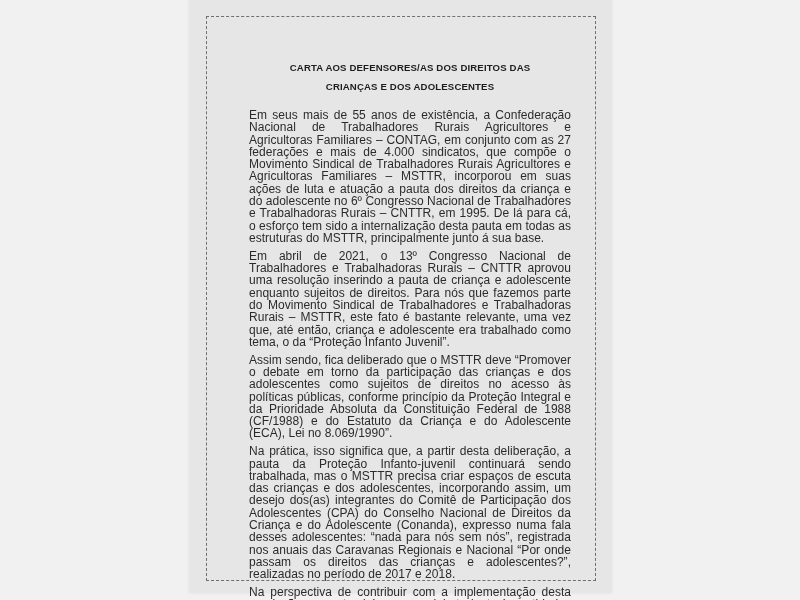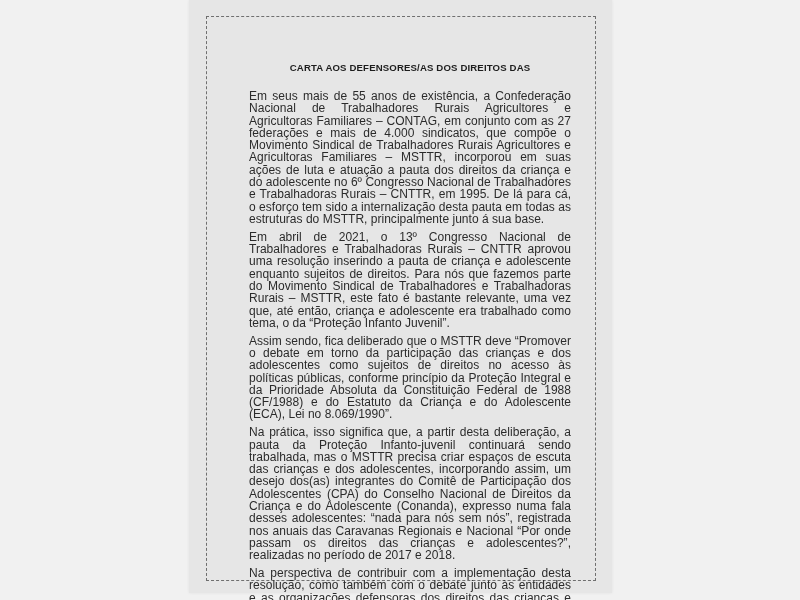--- a/index.html
+++ b/index.html
@@ -72,20 +72,21 @@
 </style>
 </head>
 <body>
 
 <div class="stage">
   <div class="paper">
     <div class="paper-border"></div>
     <div class="content">
       <div class="title-block">
         <div class="title">CARTA AOS DEFENSORES/AS DOS DIREITOS DAS</div>
+        <div class="title">CRIANÇAS E DOS ADOLESCENTES</div>
       </div>
       <div class="body-text">
         <p>Em seus mais de 55 anos de existência, a Confederação Nacional de Trabalhadores Rurais Agricultores e Agricultoras Familiares – CONTAG, em conjunto com as 27 federações e mais de 4.000 sindicatos, que compõe o Movimento Sindical de Trabalhadores Rurais Agricultores e Agricultoras Familiares – MSTTR, incorporou em suas ações de luta e atuação a pauta dos direitos da criança e do adolescente no 6º Congresso Nacional de Trabalhadores e Trabalhadoras Rurais – CNTTR, em 1995. De lá para cá, o esforço tem sido a internalização desta pauta em todas as estruturas do MSTTR, principalmente junto á sua base.</p>
         <p>Em abril de 2021, o 13º Congresso Nacional de Trabalhadores e Trabalhadoras Rurais – CNTTR aprovou uma resolução inserindo a pauta de criança e adolescente enquanto sujeitos de direitos. Para nós que fazemos parte do Movimento Sindical de Trabalhadores e Trabalhadoras Rurais – MSTTR, este fato é bastante relevante, uma vez que, até então, criança e adolescente era trabalhado como tema, o da “Proteção Infanto Juvenil”.</p>
         <p>Assim sendo, fica deliberado que o MSTTR deve “Promover o debate em torno da participação das crianças e dos adolescentes como sujeitos de direitos no acesso às políticas públicas, conforme princípio da Proteção Integral e da Prioridade Absoluta da Constituição Federal de 1988 (CF/1988) e do Estatuto da Criança e do Adolescente (ECA), Lei no 8.069/1990”.</p>
         <p>Na prática, isso significa que, a partir desta deliberação, a pauta da Proteção Infanto-juvenil continuará sendo trabalhada, mas o MSTTR precisa criar espaços de escuta das crianças e dos adolescentes, incorporando assim, um desejo dos(as) integrantes do Comitê de Participação dos Adolescentes (CPA) do Conselho Nacional de Direitos da Criança e do Adolescente (Conanda), expresso numa fala desses adolescentes: “nada para nós sem nós”, registrada nos anuais das Caravanas Regionais e Nacional “Por onde passam os direitos das crianças e adolescentes?”, realizadas no período de 2017 e 2018.</p>
         <p>Na perspectiva de contribuir com a implementação desta resolução, como também com o debate junto às entidades e as organizações defensoras dos direitos das crianças e adolescentes, a Secretaria de Políticas Sociais elaborou uma cartilha titulada: “Crianças e Adolescentes Sujeitos de Direitos”. Em sua estrutura a mesma está organizada em quatro capítulos: (i) – Sucessão Rural; (ii) Resgate Histórico da Pauta dos Direitos da Criança e do Adolescente no Movimento Sindical – Sistema Confederativo CONTAG; (iii) Direitos da Criança e do Adolescente e, (iv) Controle Social das Políticas Públicas para Garantia dos Direitos da Criança e do Adolescente.</p>
       </div>
     </div>
   </div>

